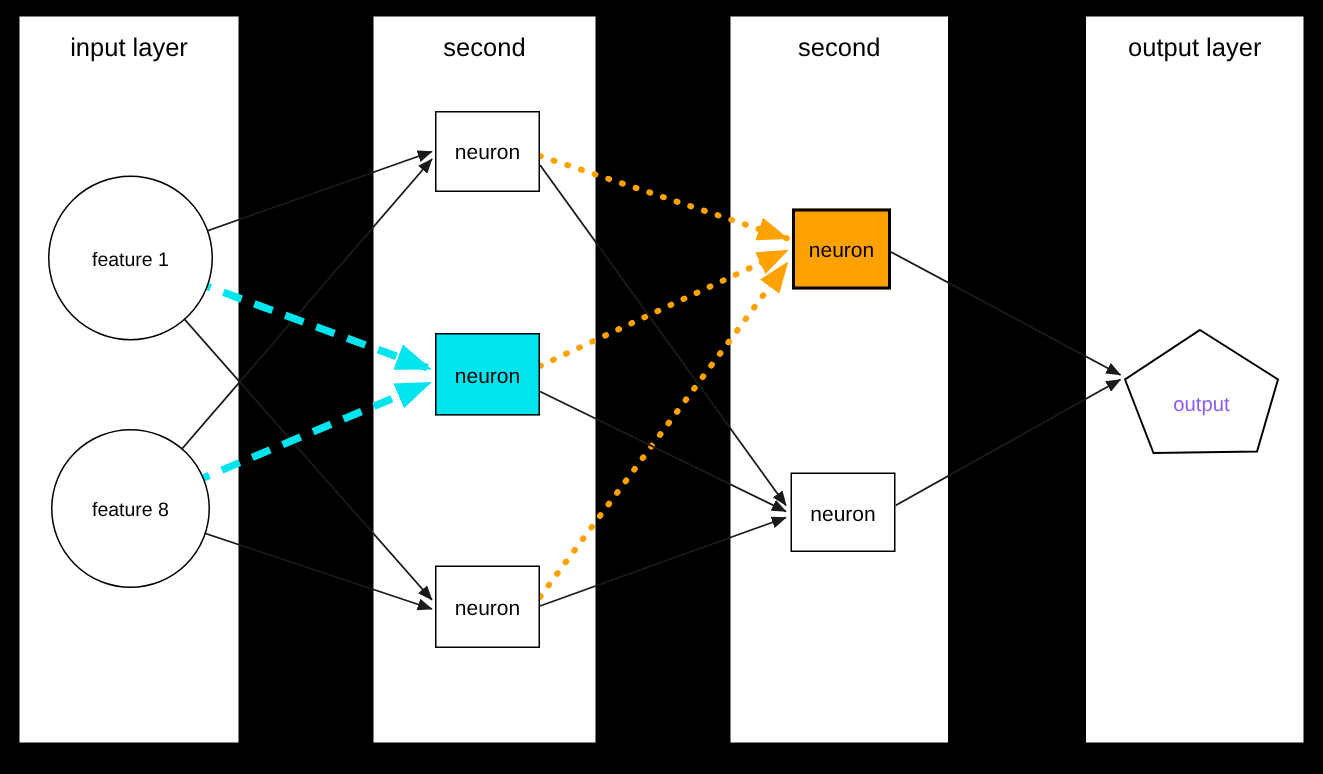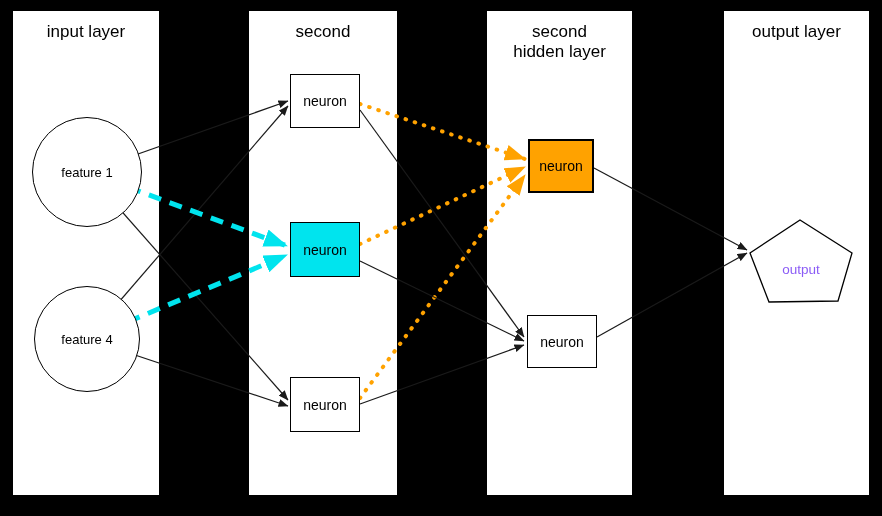--- a/index.html
+++ b/index.html
@@ -74,21 +74,20 @@
   </div>
 </div>
 <div class="panel" style="left:249px; width:148px;">
   <div class="panel-title">
     <span>second</span>
   </div>
 </div>
 <div class="panel" style="left:487px; width:145px;">
   <div class="panel-title">
     <span>second</span>
-    <span>hidden layer</span>
   </div>
 </div>
 <div class="panel" style="left:724px; width:145px;">
   <div class="panel-title">
     <span>output layer</span>
   </div>
 </div>
 
 <svg id="edge-layer" width="882" height="516">
   <defs>
@@ -122,21 +121,21 @@
   <line class="edge-black" x1="594" y1="168" x2="747" y2="250" marker-end="url(#arr-black)"></line>
   <line class="edge-black" x1="597" y1="337" x2="747" y2="253" marker-end="url(#arr-black)"></line>
 
   <polygon points="800,220 852,253 838,301 769,302 750,253" fill="#ffffff" stroke="#000000" stroke-width="1.3"></polygon>
 </svg>
 
 <div class="node circle" id="node-f1">
   <span>feature 1</span>
 </div>
 <div class="node circle" id="node-f2">
-  <span>feature 4</span>
+  <span>feature 8</span>
 </div>
 <div class="node" id="node-h11">
   <span>neuron</span>
 </div>
 <div class="node" id="node-h12" style="background-color: rgb(0, 228, 238);">
   <span>neuron</span>
 </div>
 <div class="node" id="node-h13">
   <span>neuron</span>
 </div>

